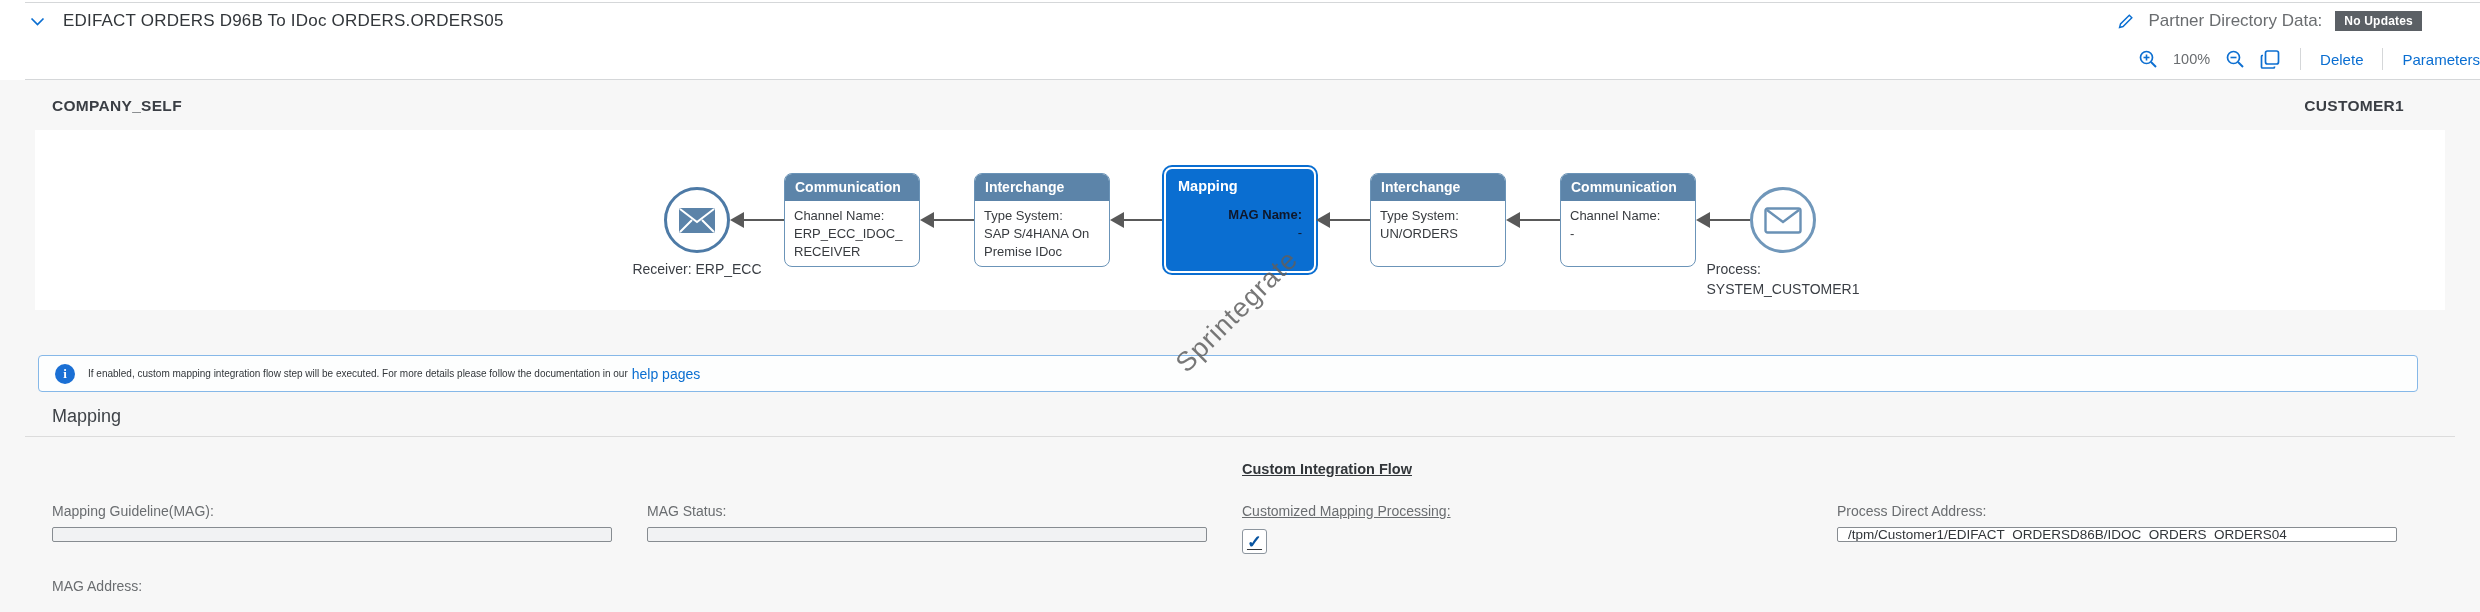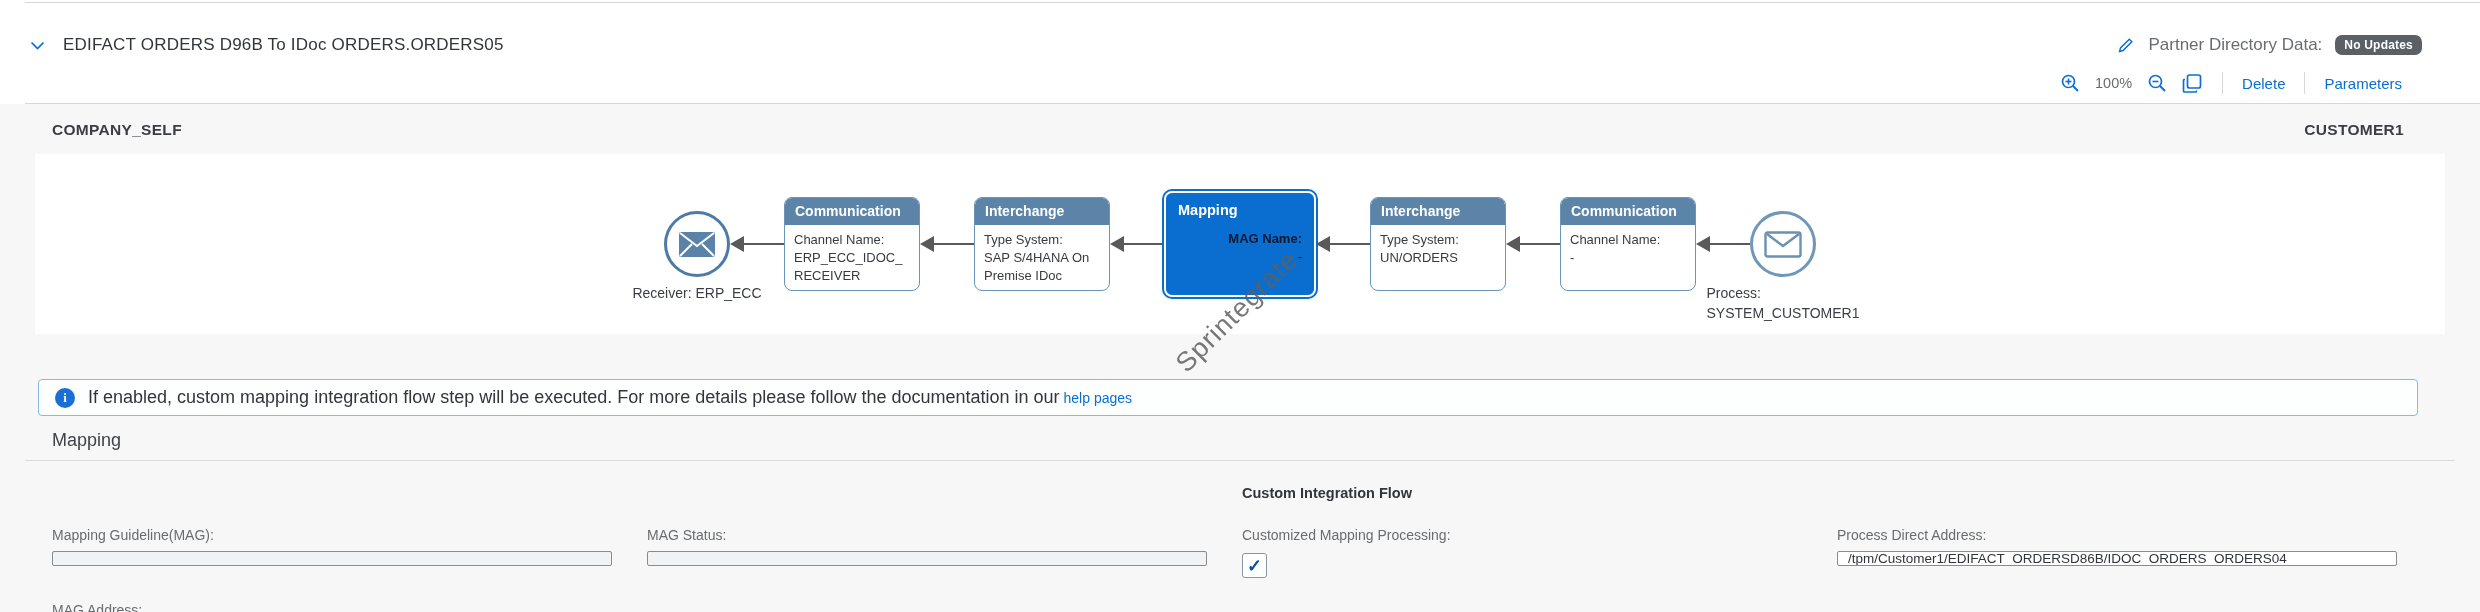--- a/index.html
+++ b/index.html
@@ -7,36 +7,36 @@
   body {
     font-family:"Liberation Sans", sans-serif;
     background:#ffffff;
     color:#32363a;
     position:relative;
   }
   
   .top-rule { height:1px; background:#d5d7d9; margin:2px 0 0 25px; }
   .hdr-row {
     height:36px; display:flex; align-items:center;
-    padding:0 58px 0 30px; background:#ffffff;margin-top:24px;
+    padding:0 58px 0 30px; background:#ffffff;
   }
   .hdr-row .chev { display:flex; align-items:center; cursor:pointer; margin-right:18px; }
   .hdr-title { font-size:17px; color:#32363a; letter-spacing:.2px; }
   .hdr-spacer { flex:1; }
   .pd-wrap { display:flex; align-items:center; gap:13px; }
   .pencil { display:flex; align-items:center; cursor:pointer; }
   .pd-label { font-size:17px; color:#6a6d70; }
   .pd-badge {
     background:#5b6065; color:#ffffff; font-size:12px; font-weight:bold;
-    padding:3px 9px; border-radius:7px; letter-spacing:.2px;
+    padding:3px 9px; border-radius:0; letter-spacing:.2px;
   }
   
   .toolbar {
     height:40px; display:flex; align-items:center; justify-content:flex-end;
-    gap:15px; padding-right:78px; background:#ffffff;
+    gap:15px; background:#ffffff;
   }
   .tb-icon { display:flex; align-items:center; cursor:pointer; }
   .tb-zoom { font-size:14.5px; color:#6a6d70; }
   .tb-sep { width:1px; height:22px; background:#d5d7d9; margin:0 4px; }
   .tb-link { font-size:15px; color:#0a6ed1; cursor:pointer; }
   .bot-rule { height:1px; background:#d5d7d9; margin-left:25px; }
   
   .content { background:#f7f7f7; height:533px; }
   .partners {
     display:flex; justify-content:space-between; align-items:center;
@@ -92,21 +92,21 @@
   .info-strip {
     margin:45px 62px 0 38px; height:37px; background:#fdfefe;
     border:1px solid #86b8e8; border-radius:4px;
     display:flex; align-items:center; padding:0 16px; gap:13px;
   }
   .info-icon {
     width:20px; height:20px; border-radius:50%; background:#1a6fd4; color:#ffffff;
     font-size:13px; font-weight:bold; display:flex; align-items:center; justify-content:center;
     font-family:"Liberation Serif", serif; flex:0 0 auto;
   }
-  .info-text { font-size:18px; color:#32363a; }
+  .info-text { font-size:10px; color:#32363a; }
   .info-link { font-size:14px; color:#0a6ed1; cursor:pointer; }
   
   .sec-title { margin:14px 0 0 52px; font-size:18px; color:#3f4348; }
   .sec-rule { height:1px; background:#dcdcdc; margin:9px 25px 0 25px; }
   .form-grid {
     display:grid; grid-template-columns:560px 560px 560px 560px;
     column-gap:35px; padding-left:52px; align-items:start;
   }
   .grp-head { font-size:14.5px; font-weight:bold; color:#32363a; margin-top:24px; }
   .fld-label { font-size:14px; color:#6a6d70; margin-top:26px; }
@@ -115,21 +115,21 @@
     font-family:"Liberation Sans", sans-serif; font-size:13.5px; color:#32363a; padding:0 10px;
   }
   .fld-input:disabled, .fld-input.disabled { background:#f1f2f3; }
   .fld-input.enabled { background:#ffffff; }
   .checkbox {
     margin-top:10px; width:25px; height:25px; background:#ffffff;
     border:1px solid #8c959e; border-radius:3px; cursor:pointer;
     display:flex; align-items:center; justify-content:center;
   }
   .checkbox.checked::after { content:"\2713"; color:#0854a0; font-size:18px; font-weight:bold; }
-  .c1 { grid-column:1; } .c2 { grid-column:2; } .c3 { grid-column:3; } .c4 { grid-column:4; }
+  .c1 { grid-column:1; } .c2 { grid-column:2; } .c3 { grid-column:3;text-decoration:underline; } .c4 { grid-column:4; }
   .r1 { grid-row:1; } .r2 { grid-row:2; } .r3 { grid-row:3; } .r4 { grid-row:4; }
   .version-label { margin-top:24px; }
 </style>
 </head>
 <body>
 
 <div class="top-rule"></div>
 
 <div class="hdr-row">
   <span class="chev">

